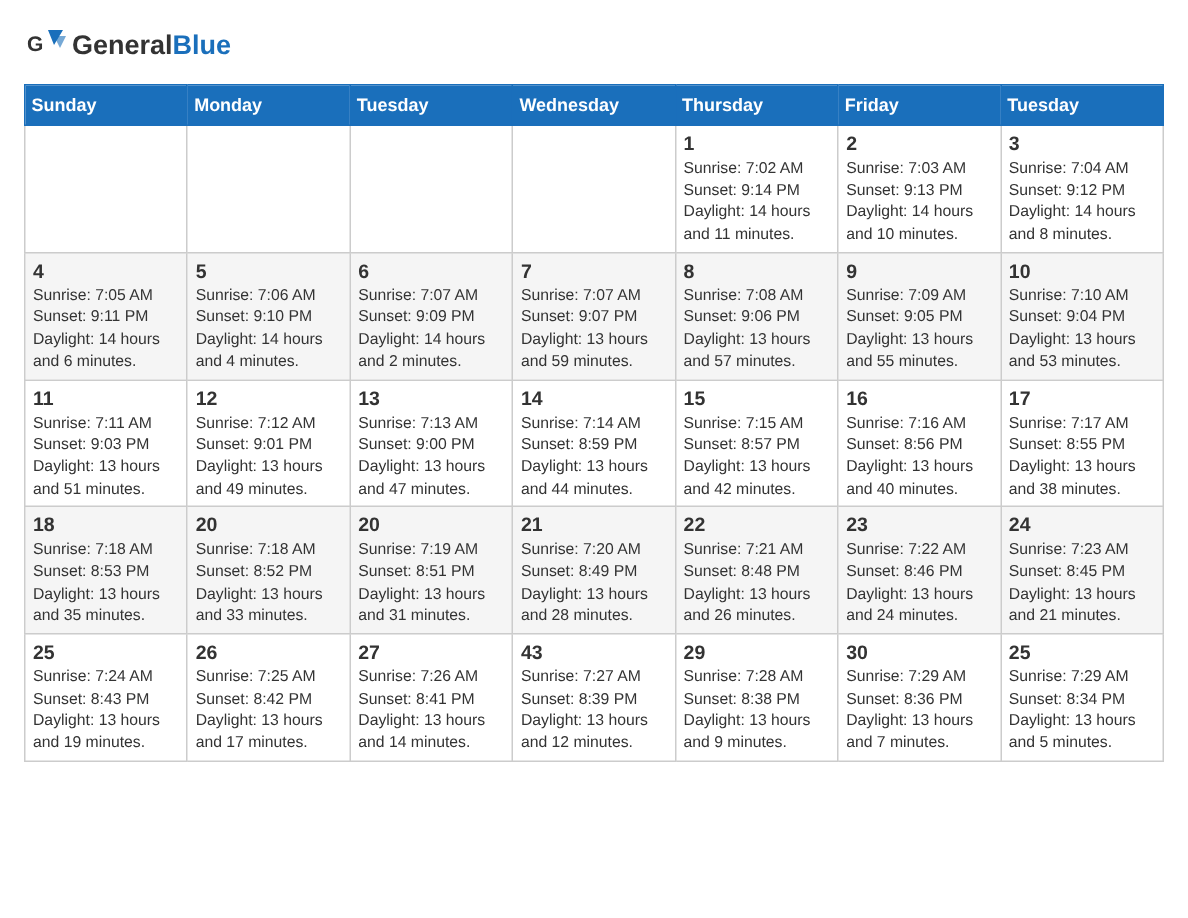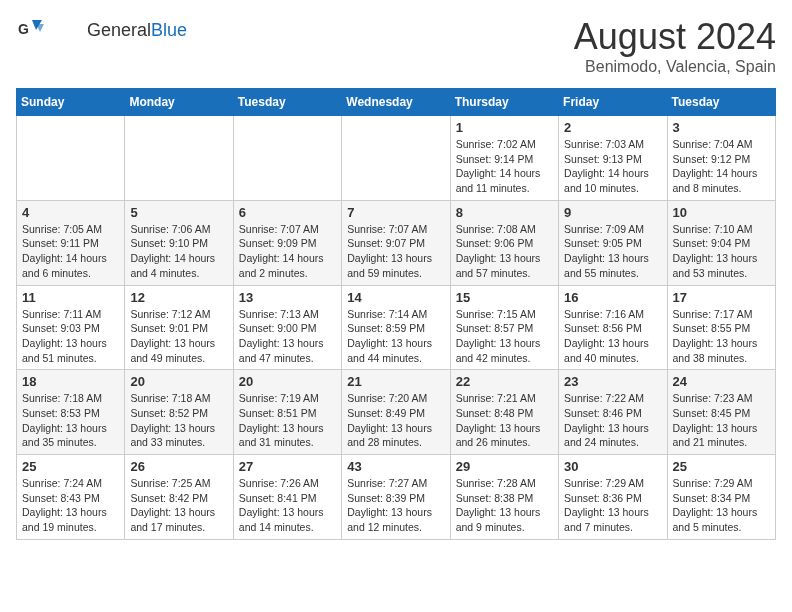--- a/index.html
+++ b/index.html
@@ -16,27 +16,26 @@
       align-items: flex-start;
       margin-bottom: 12px;
     }
     .logo {
       display: flex;
       align-items: center;
       gap: 4px;
     }
     .logo-text-general {
       font-size: 18px;
-      font-weight: normal;
-      color: #333;
-      margin-left: 39px;
+      font-weight: bold;
+      color: #333;
     }
     .logo-text-blue {
       font-size: 18px;
-      font-weight: normal;
+      font-weight: bold;
       color: #1a6fbb;
     }
     .logo-icon {
       width: 28px;
       height: 28px;
     }
     .title-block {
       text-align: right;
     }
     .calendar-title {
@@ -100,24 +99,20 @@
       <text x="2" y="18" font-size="14" fill="#333" font-weight="bold">G</text>
       <path d="M16 4 L26 4 L20 14 Z" fill="#1a6fbb"></path>
       <path d="M20 8 L28 8 L24 16 Z" fill="#1a6fbb" opacity="0.6"></path>
     </svg>
     <div>
       <div>
         <span class="logo-text-general">General</span><span class="logo-text-blue">Blue</span>
       </div>
     </div>
   </div>
-  <div class="title-block">
-    <div class="calendar-title">August 2024</div>
-    <div class="calendar-subtitle">Benimodo, Valencia, Spain</div>
-  </div>
 </div>
 
 <table>
   <thead>
     <tr id="header-row">
     <th>Sunday</th>
         <th>Monday</th>
         <th>Tuesday</th>
         <th>Wednesday</th>
         <th>Thursday</th>

